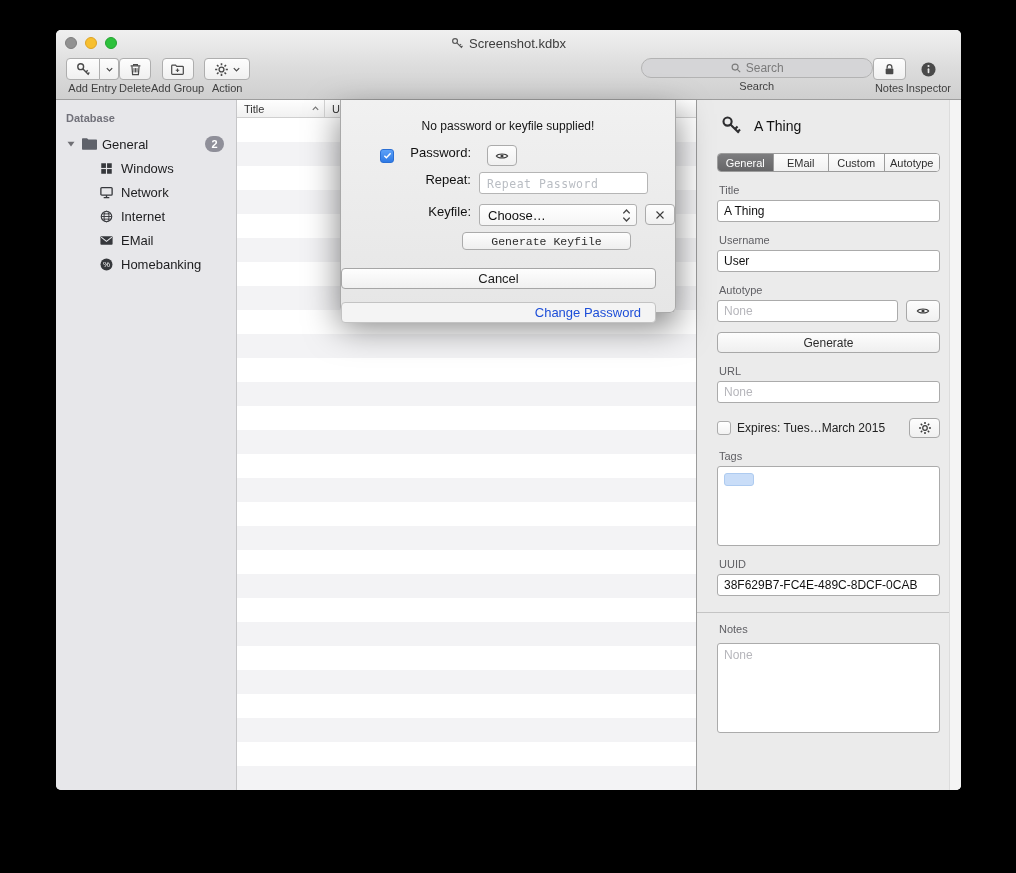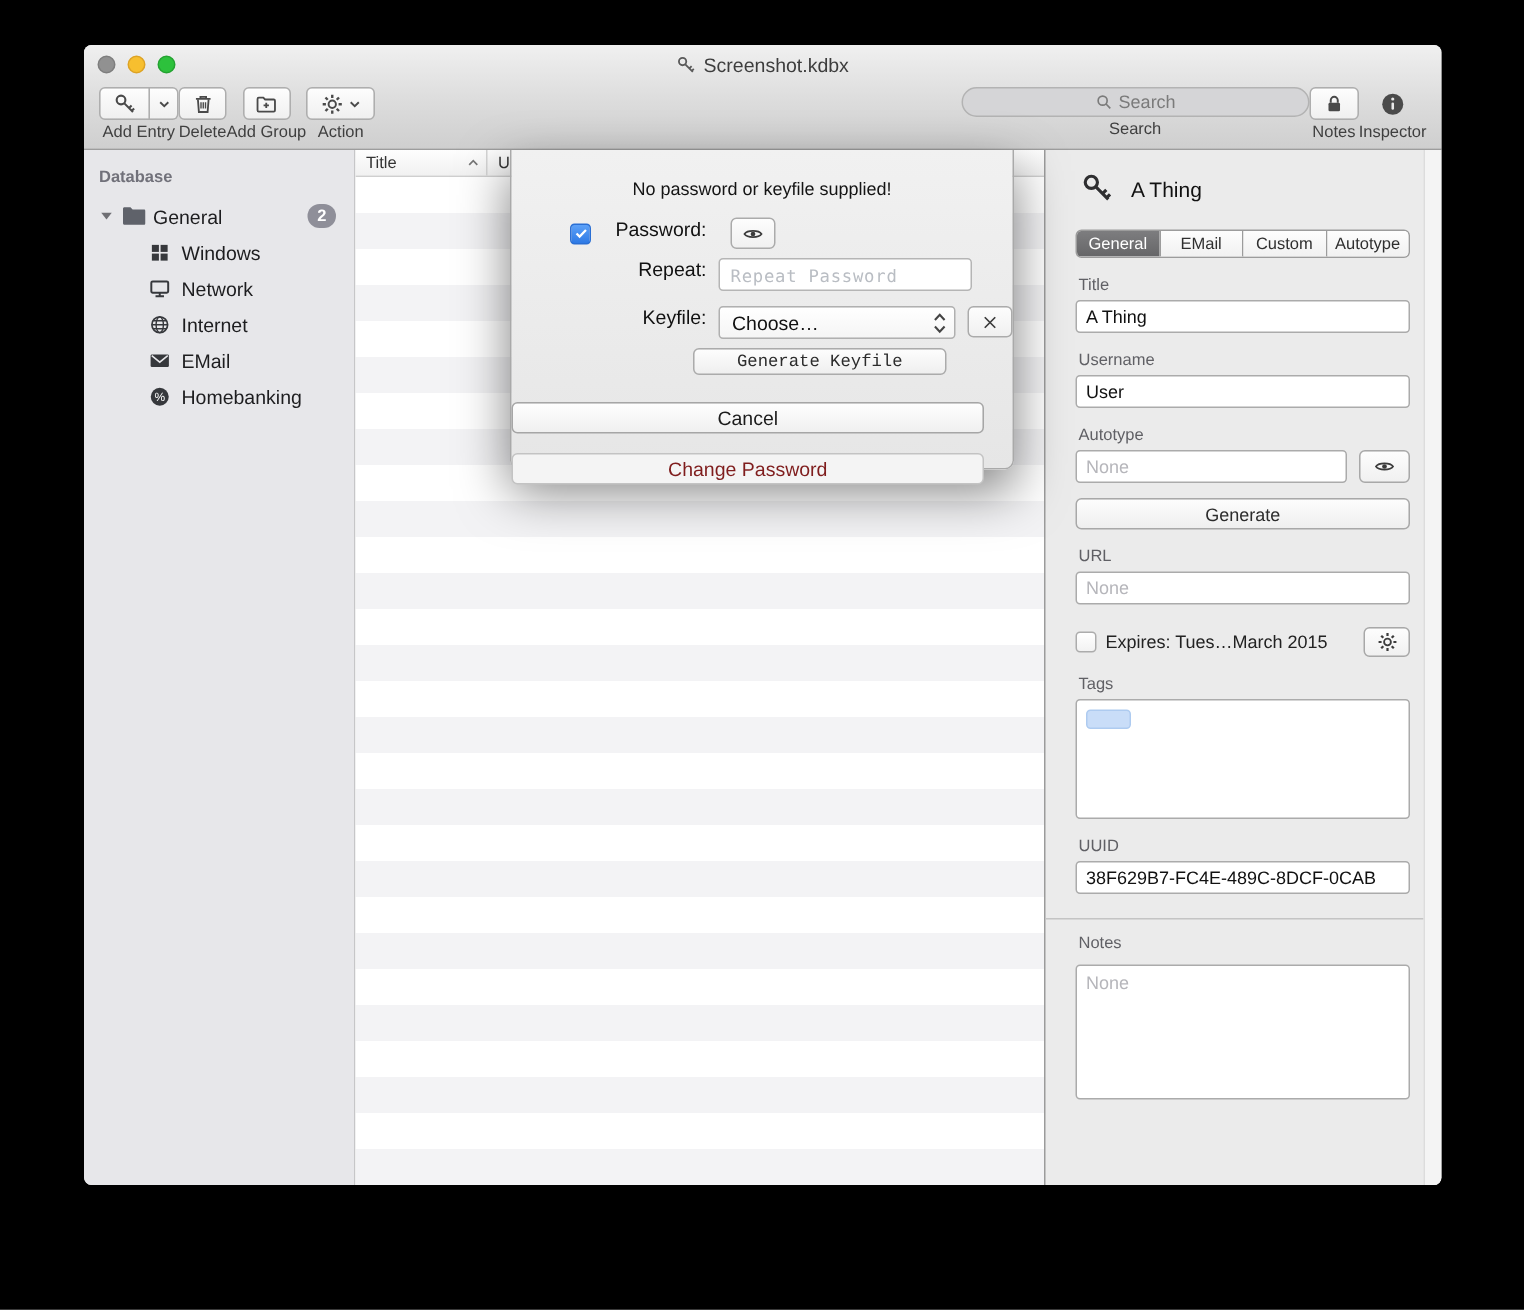--- a/index.html
+++ b/index.html
@@ -114,21 +114,21 @@
   .mini-btn svg { width:14px; height:14px; }
   .popup { width:169px; height:22px; border:1px solid #b0b0b0; border-radius:3px; background:linear-gradient(#ffffff,#f5f5f5);
            display:flex; align-items:center; padding:0 5px 0 8px; font-size:13px; color:#111; }
   .popup .stepper { margin-left:auto; width:9px; height:15px; color:#444; }
   .gen-key { margin-left:121px; margin-top:6px; width:169px; height:18px; border:1px solid #ababab; border-radius:4px;
              background:linear-gradient(#fdfdfd,#efefef); font-size:11.5px; color:#2c2c2c;
              font-family:Liberation Mono, monospace; }
   .sheet-btns { margin-top:18px; display:flex; justify-content:flex-end; gap:13px; padding-right:19px;flex-direction:column; }
   .dlg-btn { height:21px; border:1px solid #a6a6a6; border-radius:4px; background:linear-gradient(#fefefe,#f0f0f0);
              font-size:13px; color:#1c1c1c; padding:0 14px; font-family:"Liberation Sans","DejaVu Sans",sans-serif; }
-  .dlg-btn.disabled { color:#7f1d1d; border-color:#c3c3c3; background:#f4f4f4; }
+  .dlg-btn.disabled { color:#1d4ed8; border-color:#c3c3c3; background:#f4f4f4;text-align:right; }
   .mt6{margin-top:6px;} .mt10{margin-top:10px;} .mt12{margin-top:12px;}
 </style>
 </head>
 <body>
 
 <div class="window">
 
   <div class="header">
     <div class="titlebar">
       <div class="traffic">

